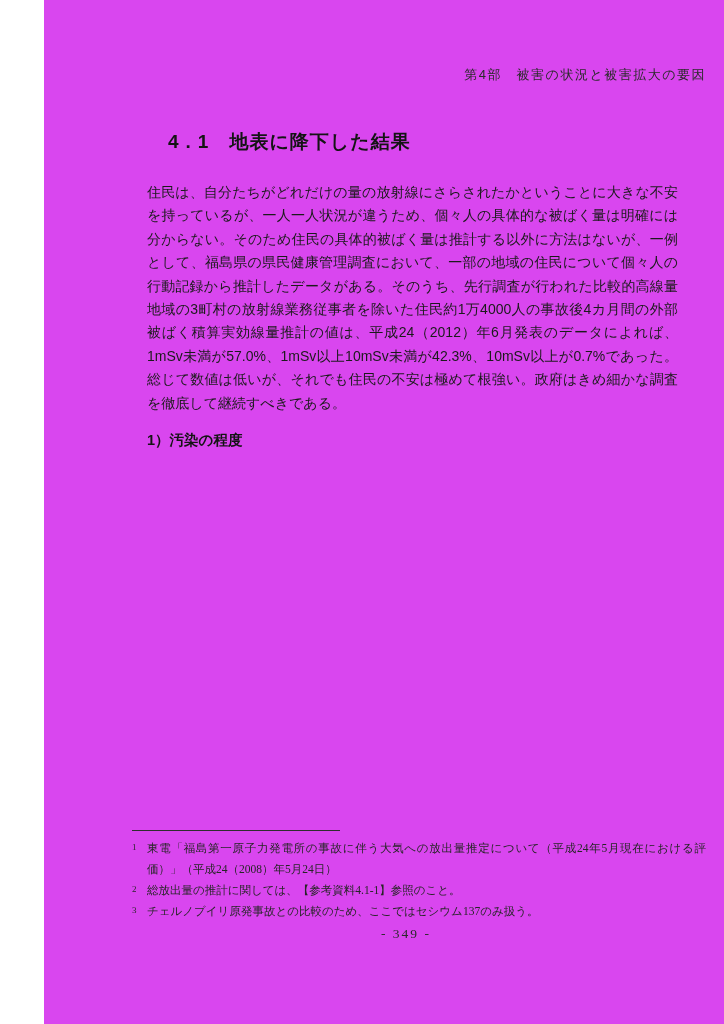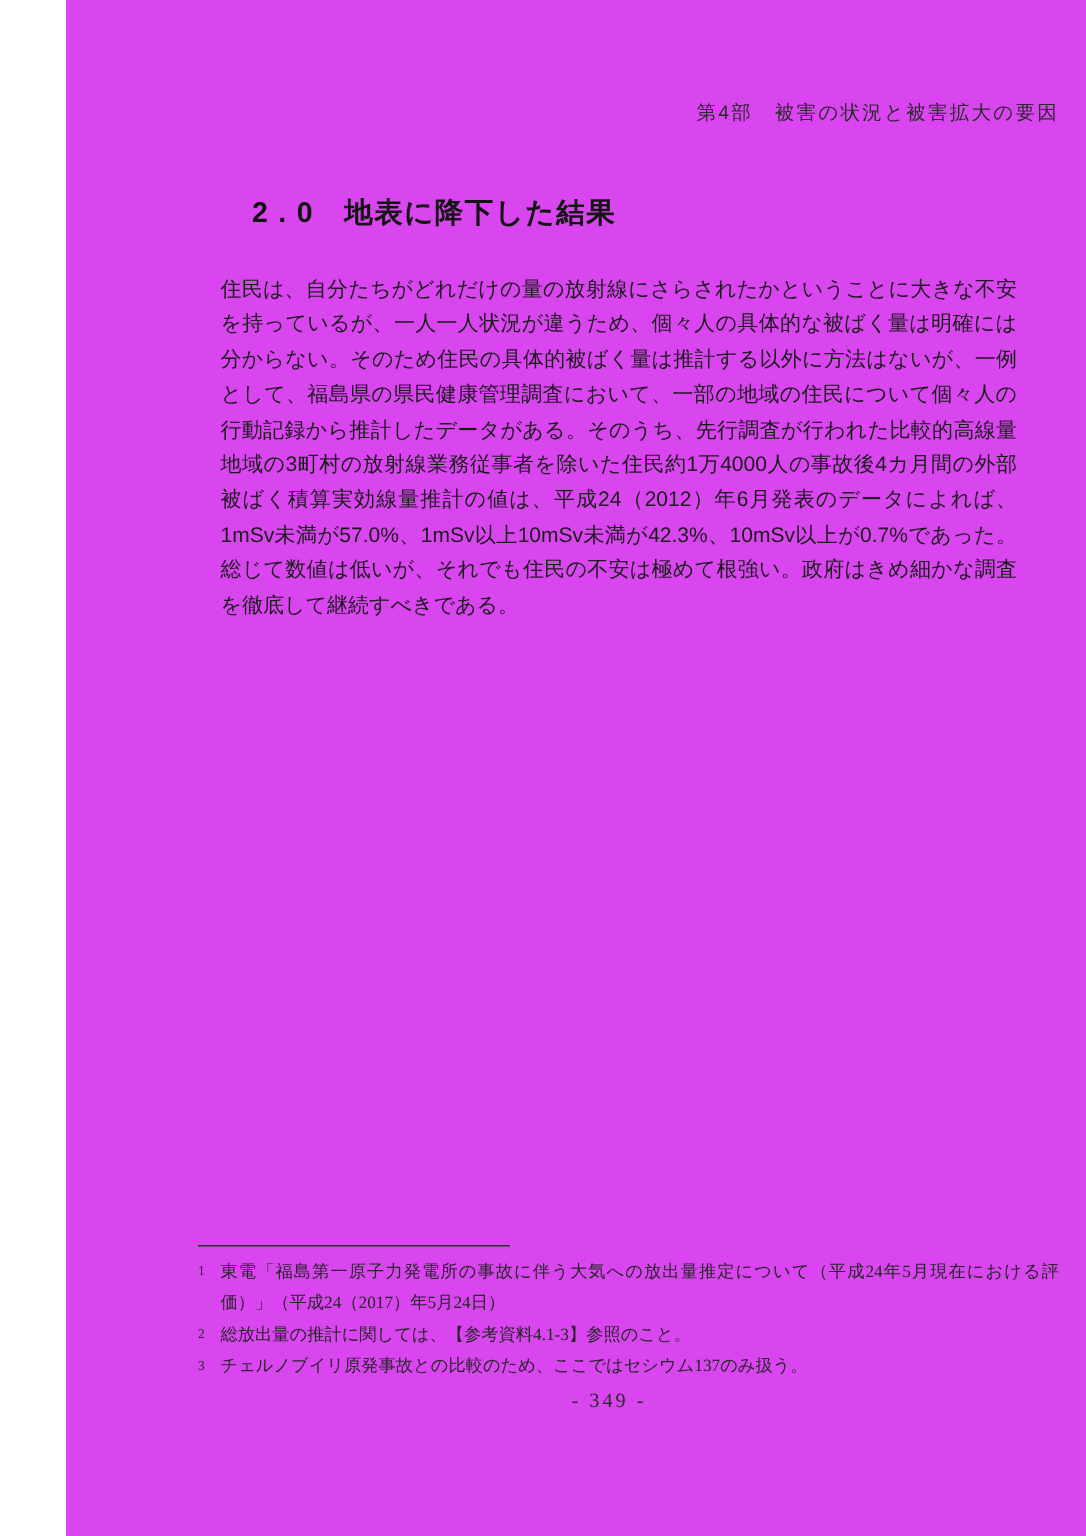--- a/index.html
+++ b/index.html
@@ -114,40 +114,41 @@
   }
 </style>
 </head>
 <body>
 
 <div class="page">
 
   <div class="running-header">第4部　被害の状況と被害拡大の要因</div>
 
   <h1 class="doc-title">
-    <span class="section-num">2.0</span><span>地表に降下した結果</span>
+    <span class="section-num">4.1</span><span>地表に降下した結果</span>
   </h1>
 
   <div class="body-column">
     <p>住民は、自分たちがどれだけの量の放射線にさらされたかということに大きな不安を持っているが、一人一人状況が違うため、個々人の具体的な被ばく量は明確には分からない。そのため住民の具体的被ばく量は推計する以外に方法はないが、一例として、福島県の県民健康管理調査において、一部の地域の住民について個々人の行動記録から推計したデータがある。そのうち、先行調査が行われた比較的高線量地域の3町村の放射線業務従事者を除いた住民約1万4000人の事故後4カ月間の外部被ばく積算実効線量推計の値は、平成24（2012）年6月発表のデータによれば、1mSv未満が57.0%、1mSv以上10mSv未満が42.3%、10mSv以上が0.7%であった。総じて数値は低いが、それでも住民の不安は極めて根強い。政府はきめ細かな調査を徹底して継続すべきである。</p>
 
+    <h2 class="subsection-heading">1）汚染の程度</h2>
 
   </div>
 
   <div class="footnotes">
     <div class="fn-divider"></div>
 
     <div class="footnote">
       <span class="fn-marker">1</span>
-      <span class="fn-text">東電「福島第一原子力発電所の事故に伴う大気への放出量推定について（平成24年5月現在における評価）」（平成24（2017）年5月24日）</span>
+      <span class="fn-text">東電「福島第一原子力発電所の事故に伴う大気への放出量推定について（平成24年5月現在における評価）」（平成24（2008）年5月24日）</span>
     </div>
 
     <div class="footnote">
       <span class="fn-marker">2</span>
-      <span class="fn-text">総放出量の推計に関しては、【参考資料4.1-3】参照のこと。</span>
+      <span class="fn-text">総放出量の推計に関しては、【参考資料4.1-1】参照のこと。</span>
     </div>
 
     <div class="footnote">
       <span class="fn-marker">3</span>
       <span class="fn-text">チェルノブイリ原発事故との比較のため、ここではセシウム137のみ扱う。</span>
     </div>
   </div>
 
   <div class="page-number">- 349 -</div>
 

